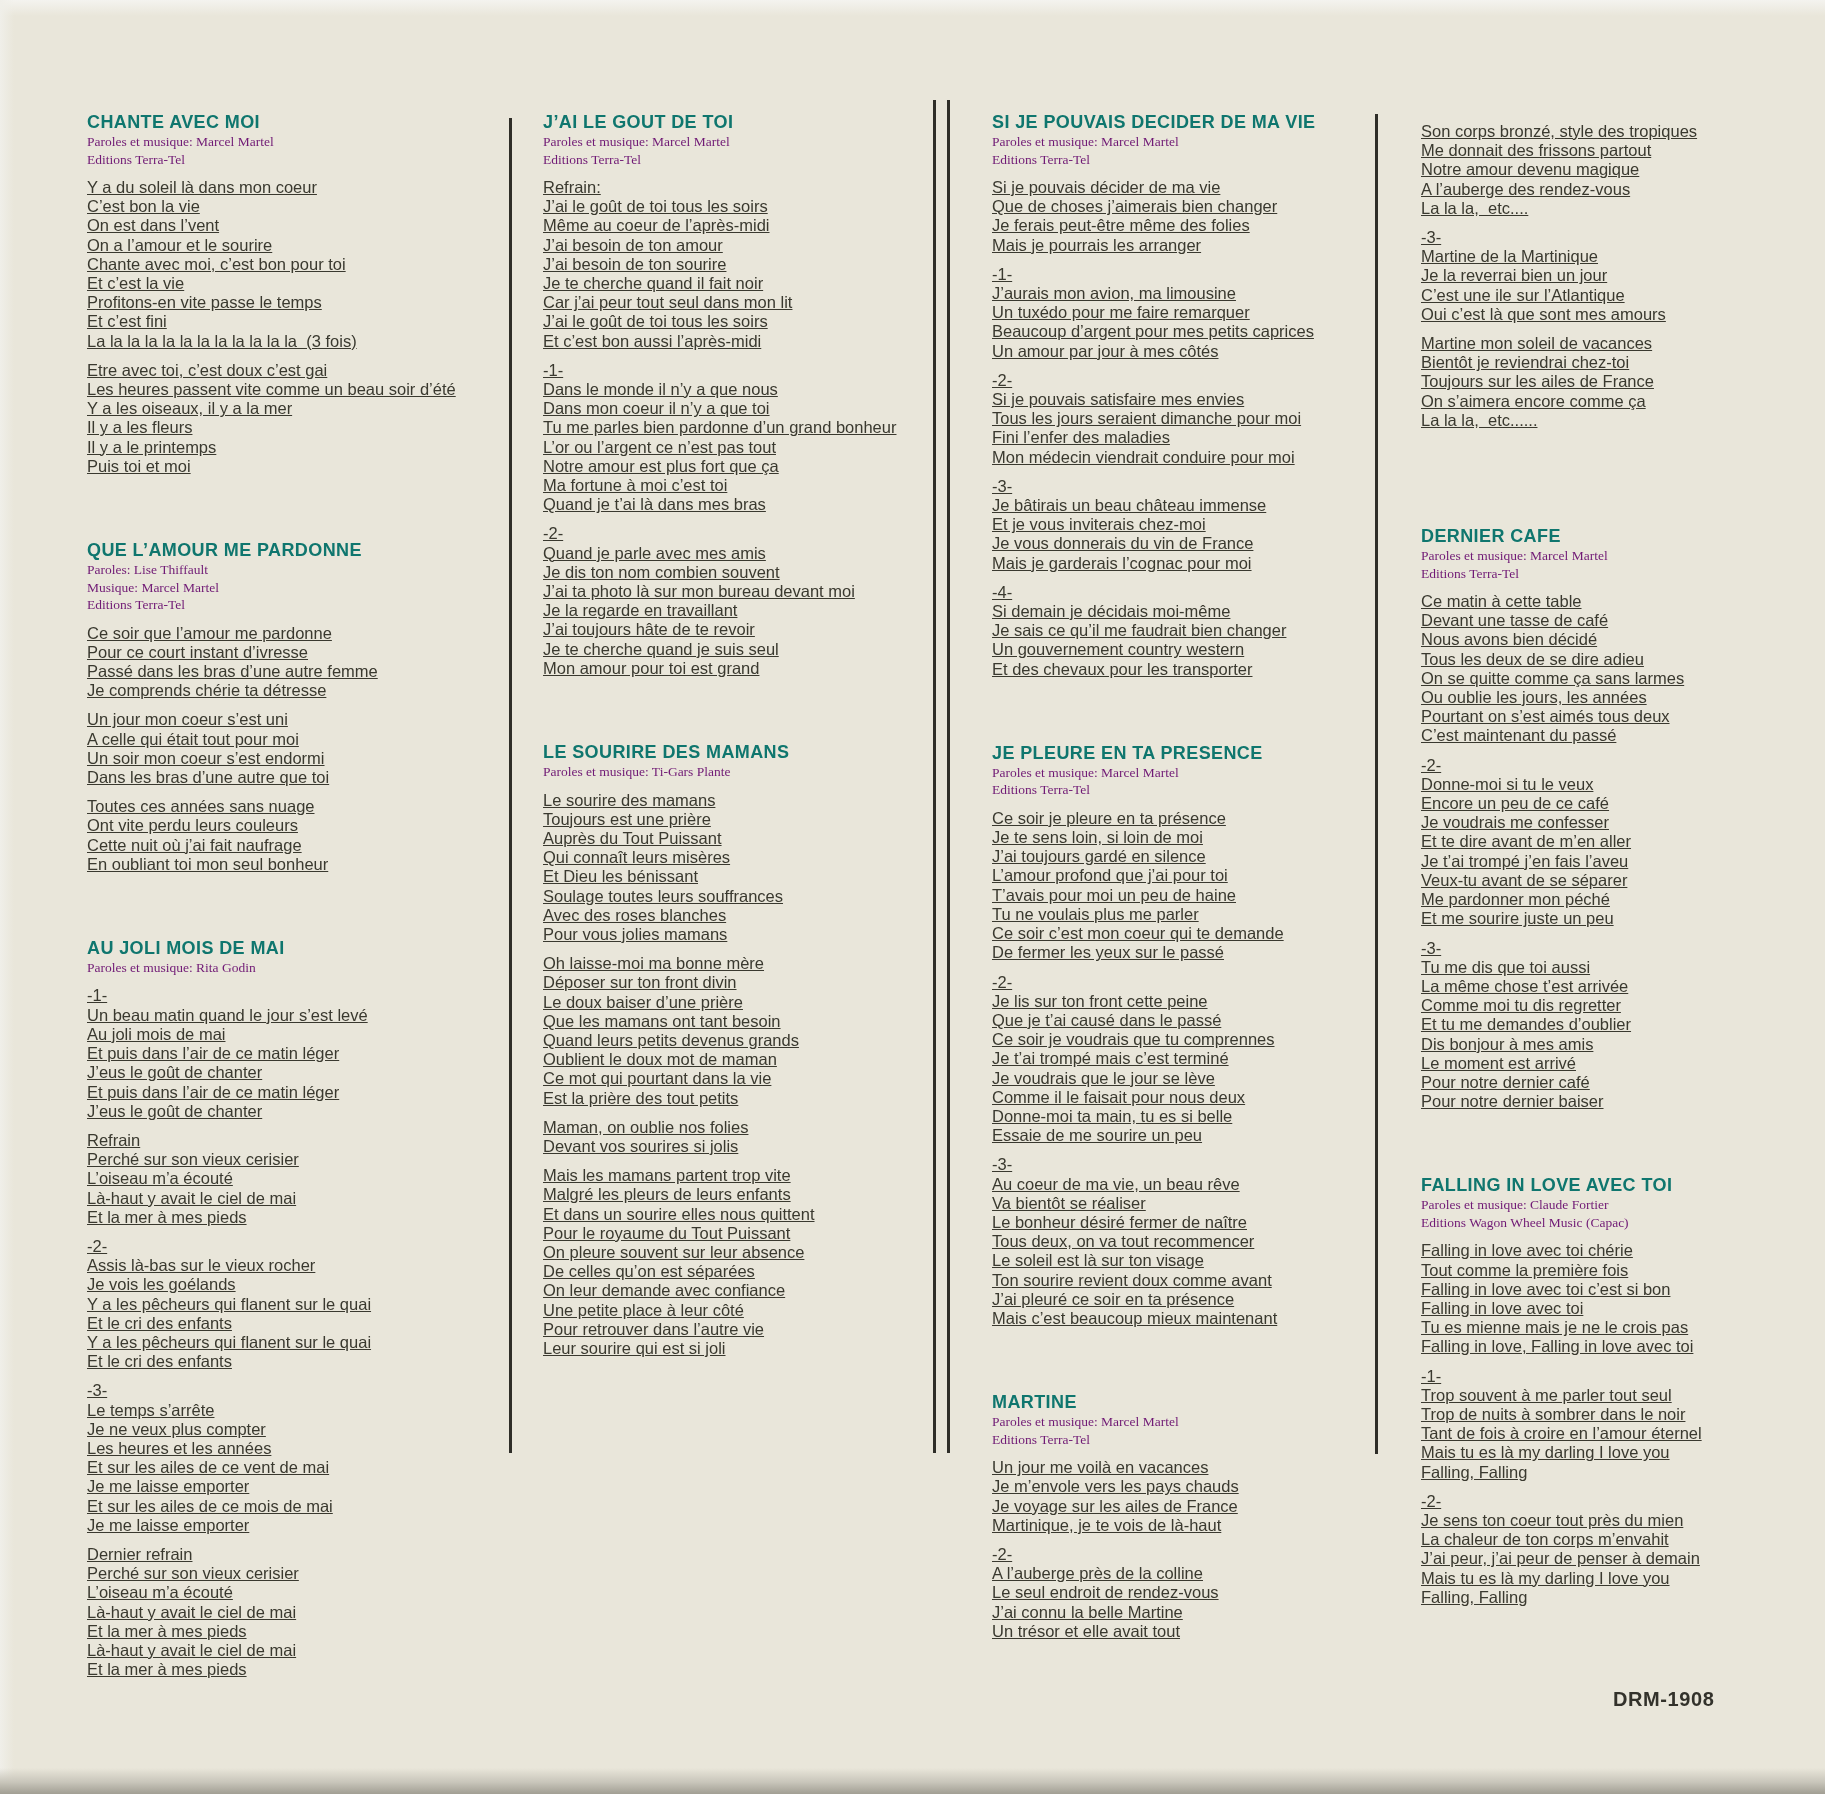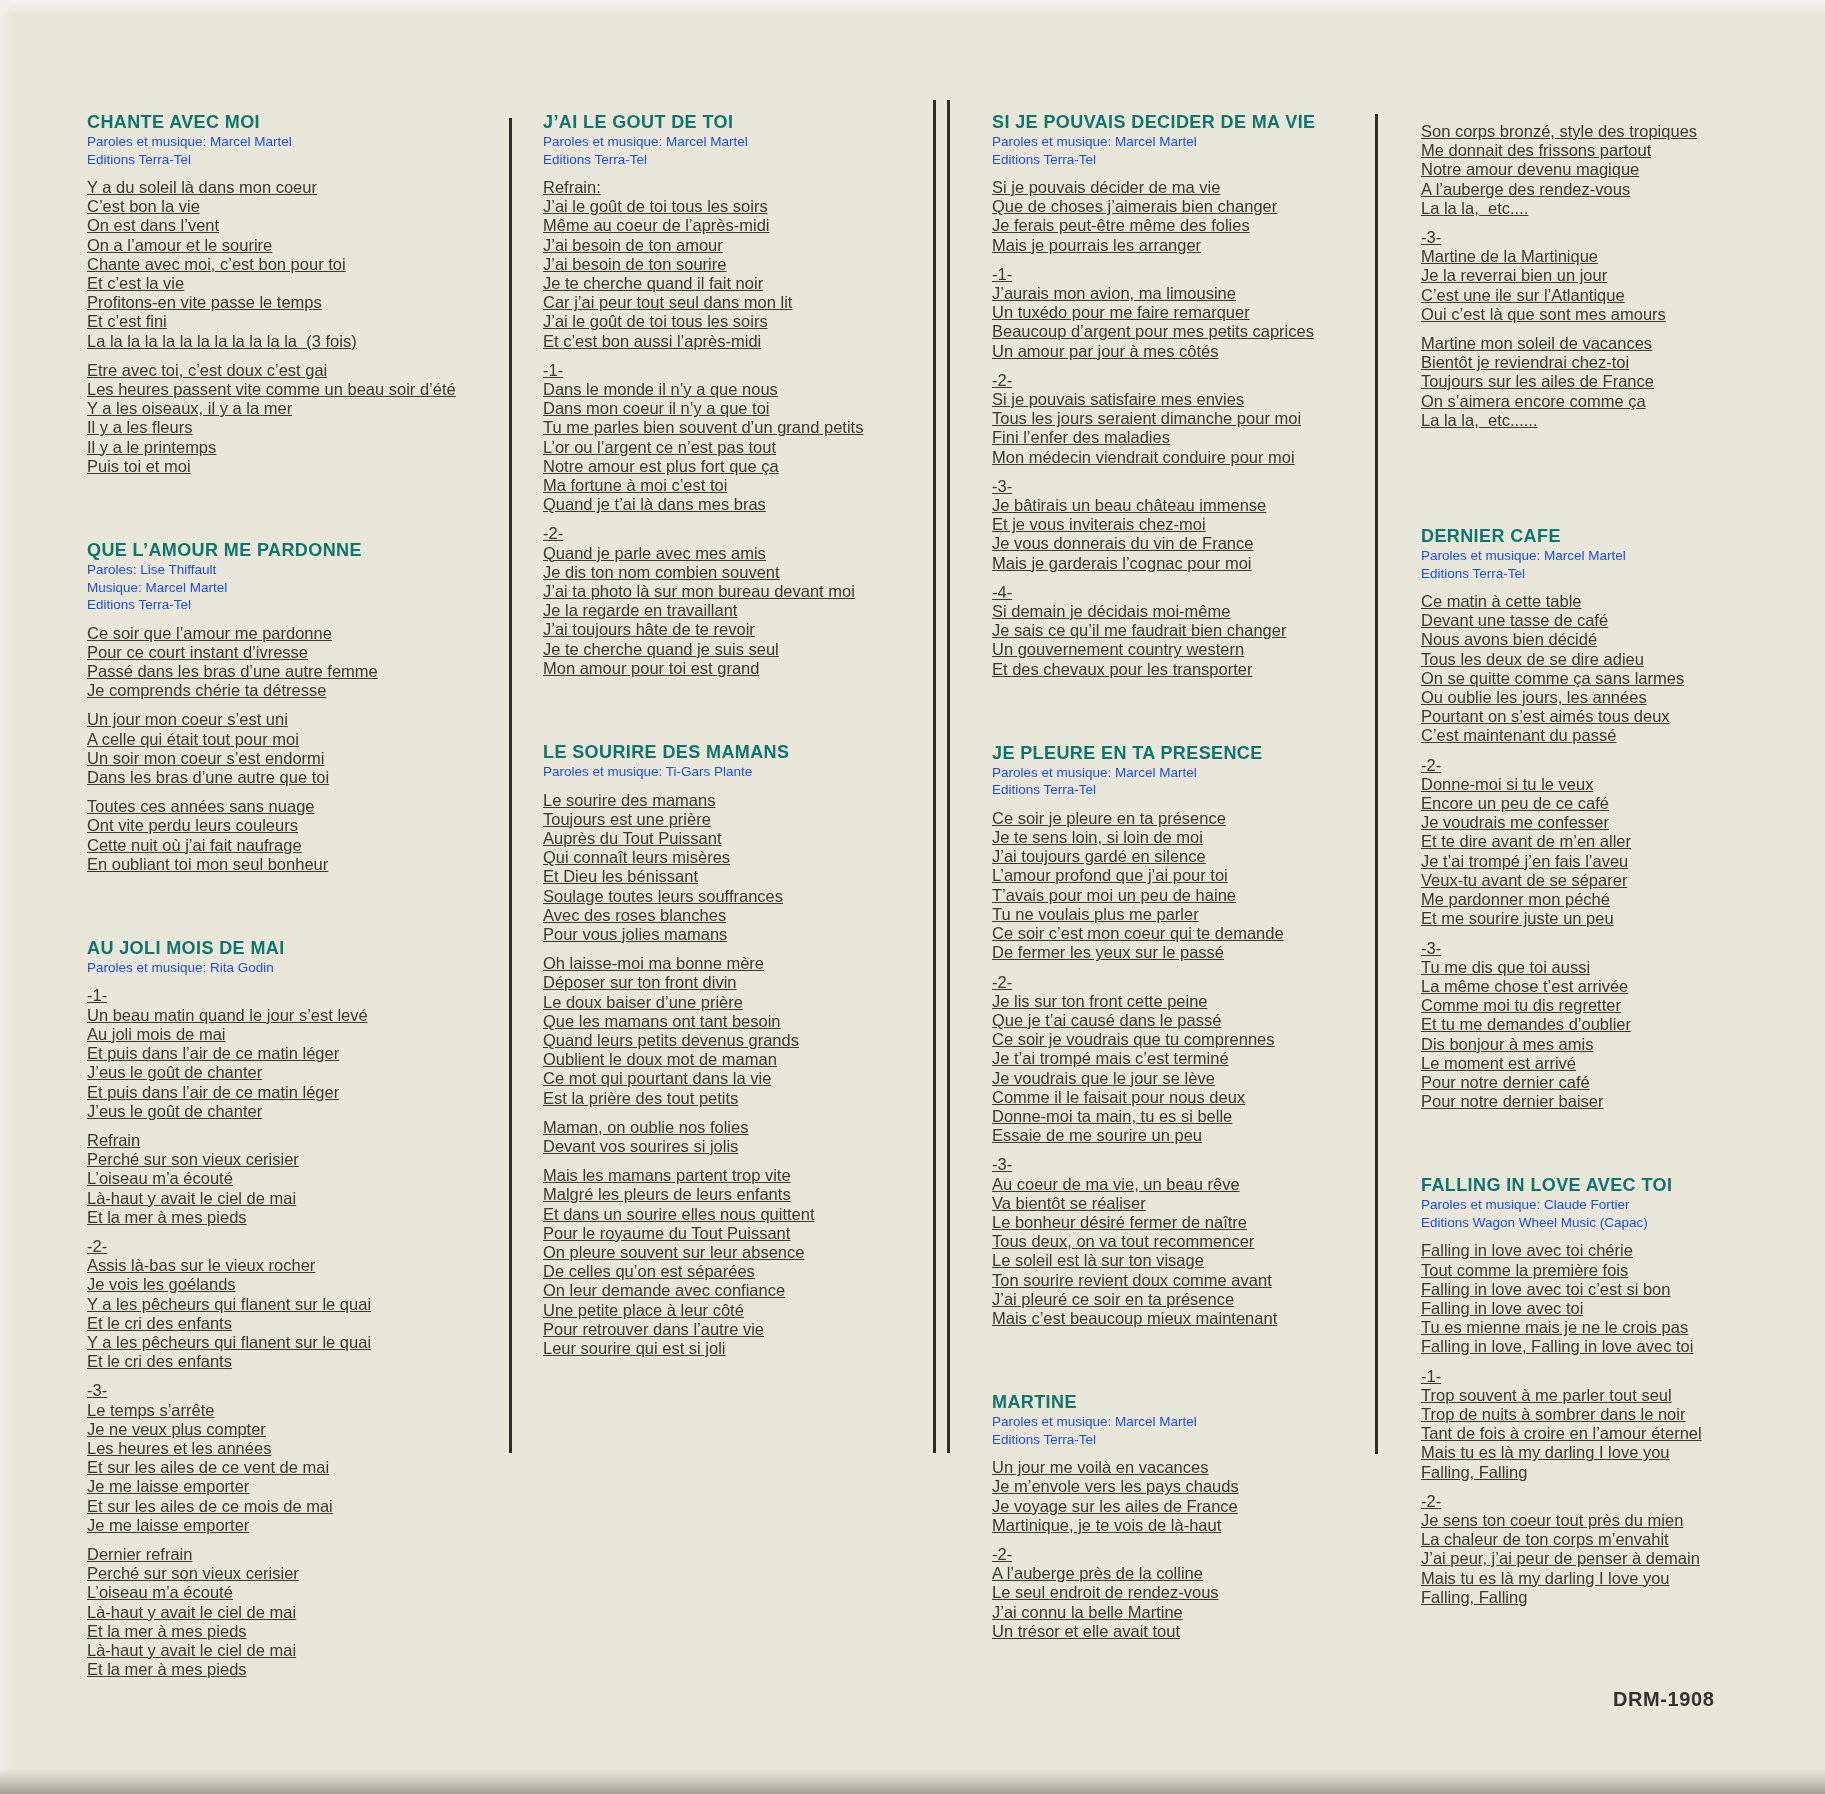--- a/index.html
+++ b/index.html
@@ -25,21 +25,21 @@
   #col-1{left:543px;width:392px;}
   #col-2{left:992px;width:382px;}
   #col-3{left:1421px;width:362px;}
 
   .song{margin-top:64px;}
   .song:first-child{margin-top:0;}
   .song.gap-lg{margin-top:96px;}
 
   .song-title{margin:0;font-size:18px;line-height:21px;font-weight:700;
     letter-spacing:0.4px;color:#0f766e;white-space:pre;}
-  .credit{font-size:13.5px;line-height:17.5px;color:#1d4ed8;white-space:pre;}
+  .credit{font-size:13.5px;line-height:17.5px;color:#701a75;white-space:pre;font-family:Liberation Serif, serif;}
   .stanza{margin-top:10px;text-decoration:underline;}
   .line{font-size:16.5px;line-height:19.2px;white-space:pre;}
   .stanza-label{white-space:pre;}
 
   .catalog{position:absolute;left:1613px;top:1688px;
     font-size:20px;font-weight:700;letter-spacing:0.6px;color:#33322b;}
 </style>
 </head>
 <body>
 
@@ -162,21 +162,21 @@
           <div class="line">J’ai besoin de ton sourire</div>
           <div class="line">Je te cherche quand il fait noir</div>
           <div class="line">Car j’ai peur tout seul dans mon lit</div>
           <div class="line">J’ai le goût de toi tous les soirs</div>
           <div class="line">Et c’est bon aussi l’après-midi</div>
         </div>
         <div class="stanza">
           <div class="line stanza-label">-1-</div>
           <div class="line">Dans le monde il n’y a que nous</div>
           <div class="line">Dans mon coeur il n’y a que toi</div>
-          <div class="line">Tu me parles bien souvent d’un grand petits</div>
+          <div class="line">Tu me parles bien pardonne d’un grand bonheur</div>
           <div class="line">L’or ou l’argent ce n’est pas tout</div>
           <div class="line">Notre amour est plus fort que ça</div>
           <div class="line">Ma fortune à moi c’est toi</div>
           <div class="line">Quand je t’ai là dans mes bras</div>
         </div>
         <div class="stanza">
           <div class="line stanza-label">-2-</div>
           <div class="line">Quand je parle avec mes amis</div>
           <div class="line">Je dis ton nom combien souvent</div>
           <div class="line">J’ai ta photo là sur mon bureau devant moi</div>

